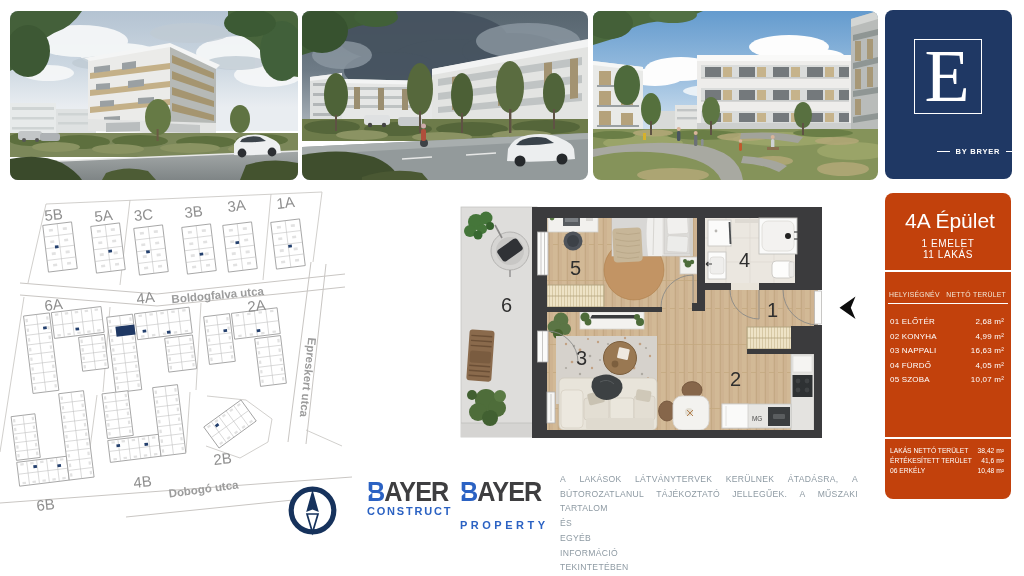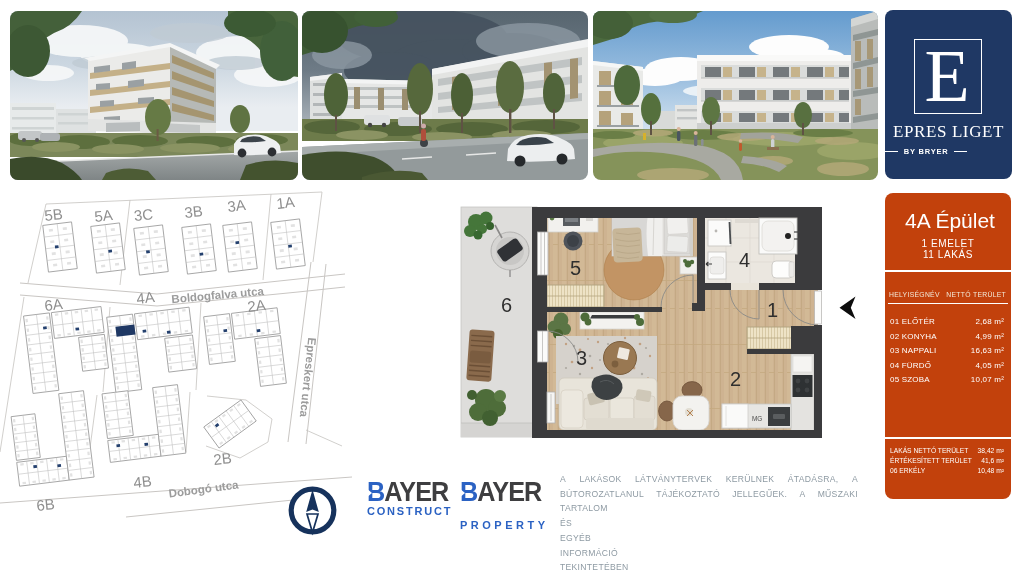--- a/index.html
+++ b/index.html
@@ -408,23 +408,22 @@
 </div>
 
 <div class="abs" style="left:885px;top:10px;width:127px;height:169px;background:#1f3864;border-radius:8px;">
 
   <div class="abs" style="left:29px;top:29px;width:66px;height:73px;border:1.5px solid #fff;"></div>
 
   <div class="abs" style="left:29px;top:29px;width:66px;height:73px;display:flex;align-items:center;justify-content:center;">
       <span style="font-family:'Liberation Serif',serif;font-size:74px;line-height:74px;color:#fff;">E</span>
     </div>
 
-  <div class="abs" style="left:0;top:112px;width:127px;text-align:center;font-family:'Liberation Serif',serif;font-size:17px;letter-spacing:0.6px;color:#fff;">EPRES LIGET</div>
-
-  <div class="abs" style="left:0;top:137px;width:134px;text-align:left;font-size:7.5px;font-weight:bold;letter-spacing:0.8px;color:#fff;"><span style="display:inline-block;width:13px;height:1.5px;background:#fff;vertical-align:2px;"></span>&nbsp;&nbsp;BY BRYER&nbsp;&nbsp;<span style="display:inline-block;width:13px;height:1.5px;background:#fff;vertical-align:2px;"></span></div>
+
+  <div class="abs" style="left:0;top:137px;width:134px;text-align:right;font-size:7.5px;font-weight:bold;letter-spacing:0.8px;color:#fff;"><span style="display:inline-block;width:13px;height:1.5px;background:#fff;vertical-align:2px;"></span>&nbsp;&nbsp;BY BRYER&nbsp;&nbsp;<span style="display:inline-block;width:13px;height:1.5px;background:#fff;vertical-align:2px;"></span></div>
 </div>
 
 <div class="abs" style="left:885px;top:193px;width:126px;height:306px;background:#c2410c;border-radius:8px;color:#fff;">
 
   <div class="abs" style="left:2px;top:17px;width:126px;text-align:center;font-size:21px;line-height:22px;">4A Épület</div>
 
   <div class="abs" style="left:0;top:44.5px;width:126px;text-align:center;font-size:10px;letter-spacing:0.6px;">1 EMELET</div>
 
   <div class="abs" style="left:0;top:56px;width:126px;text-align:center;font-size:10px;letter-spacing:0.6px;">11 LAKÁS</div>
 

